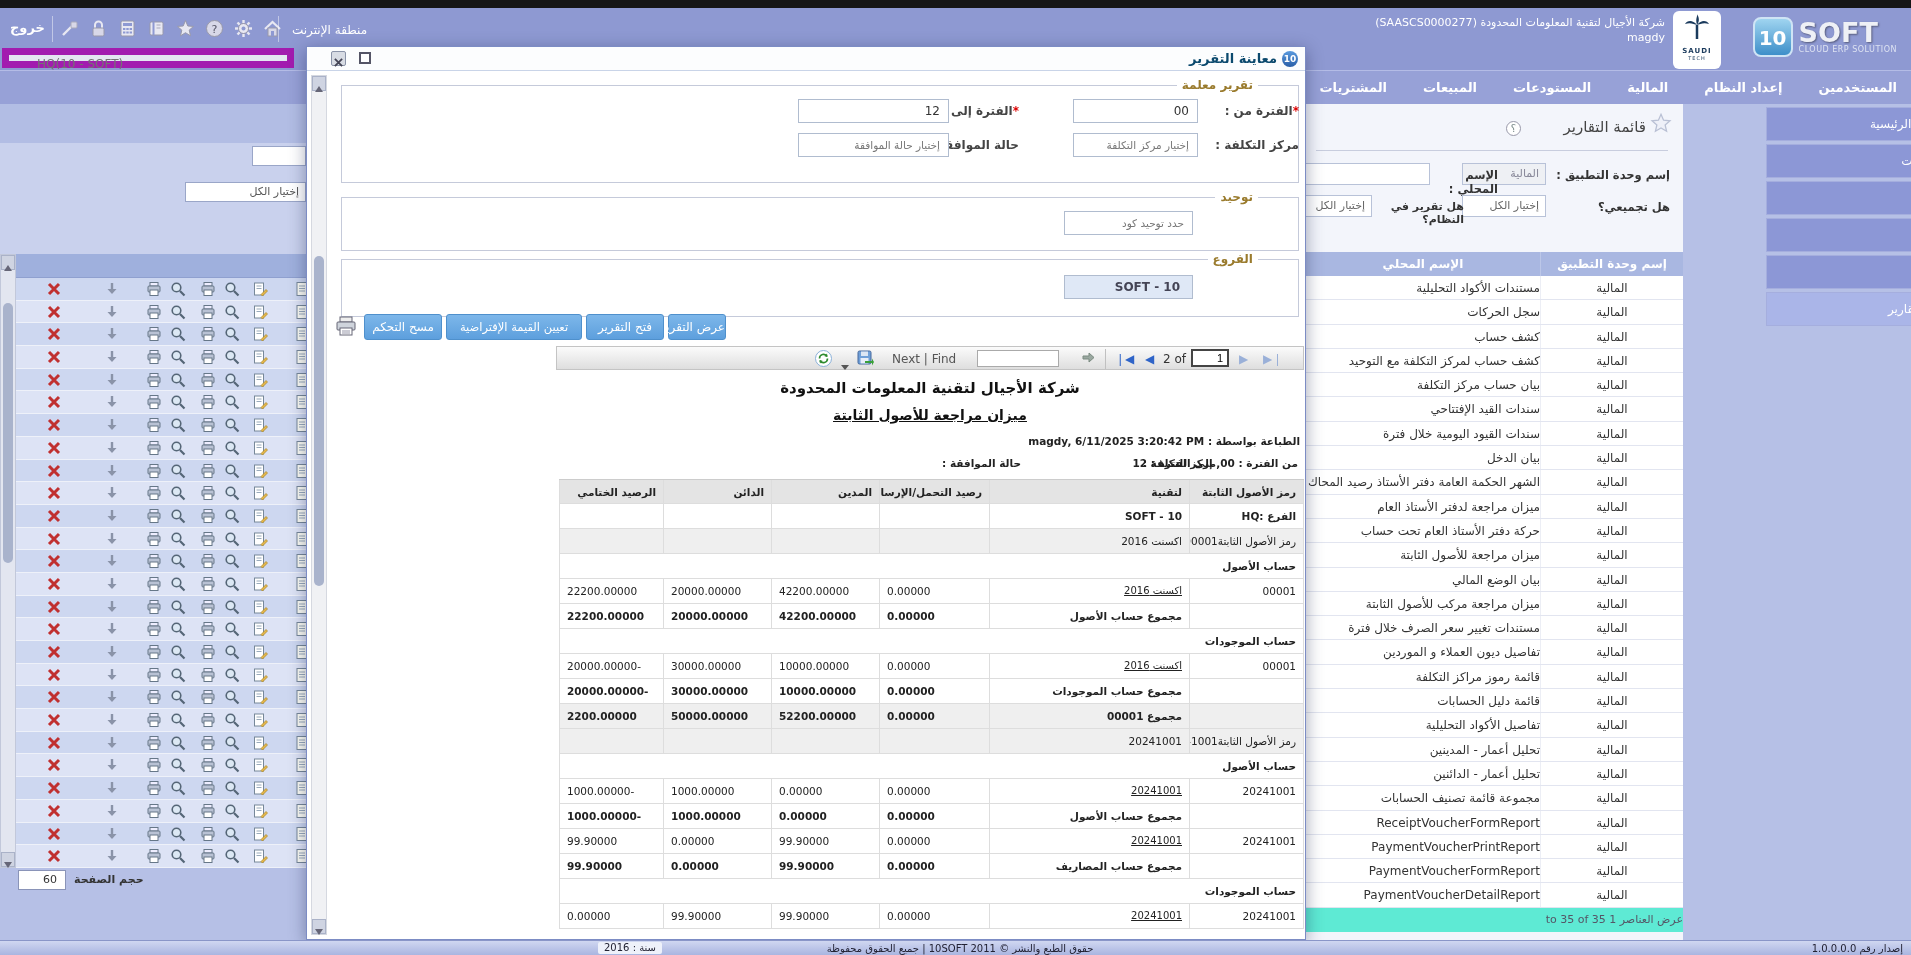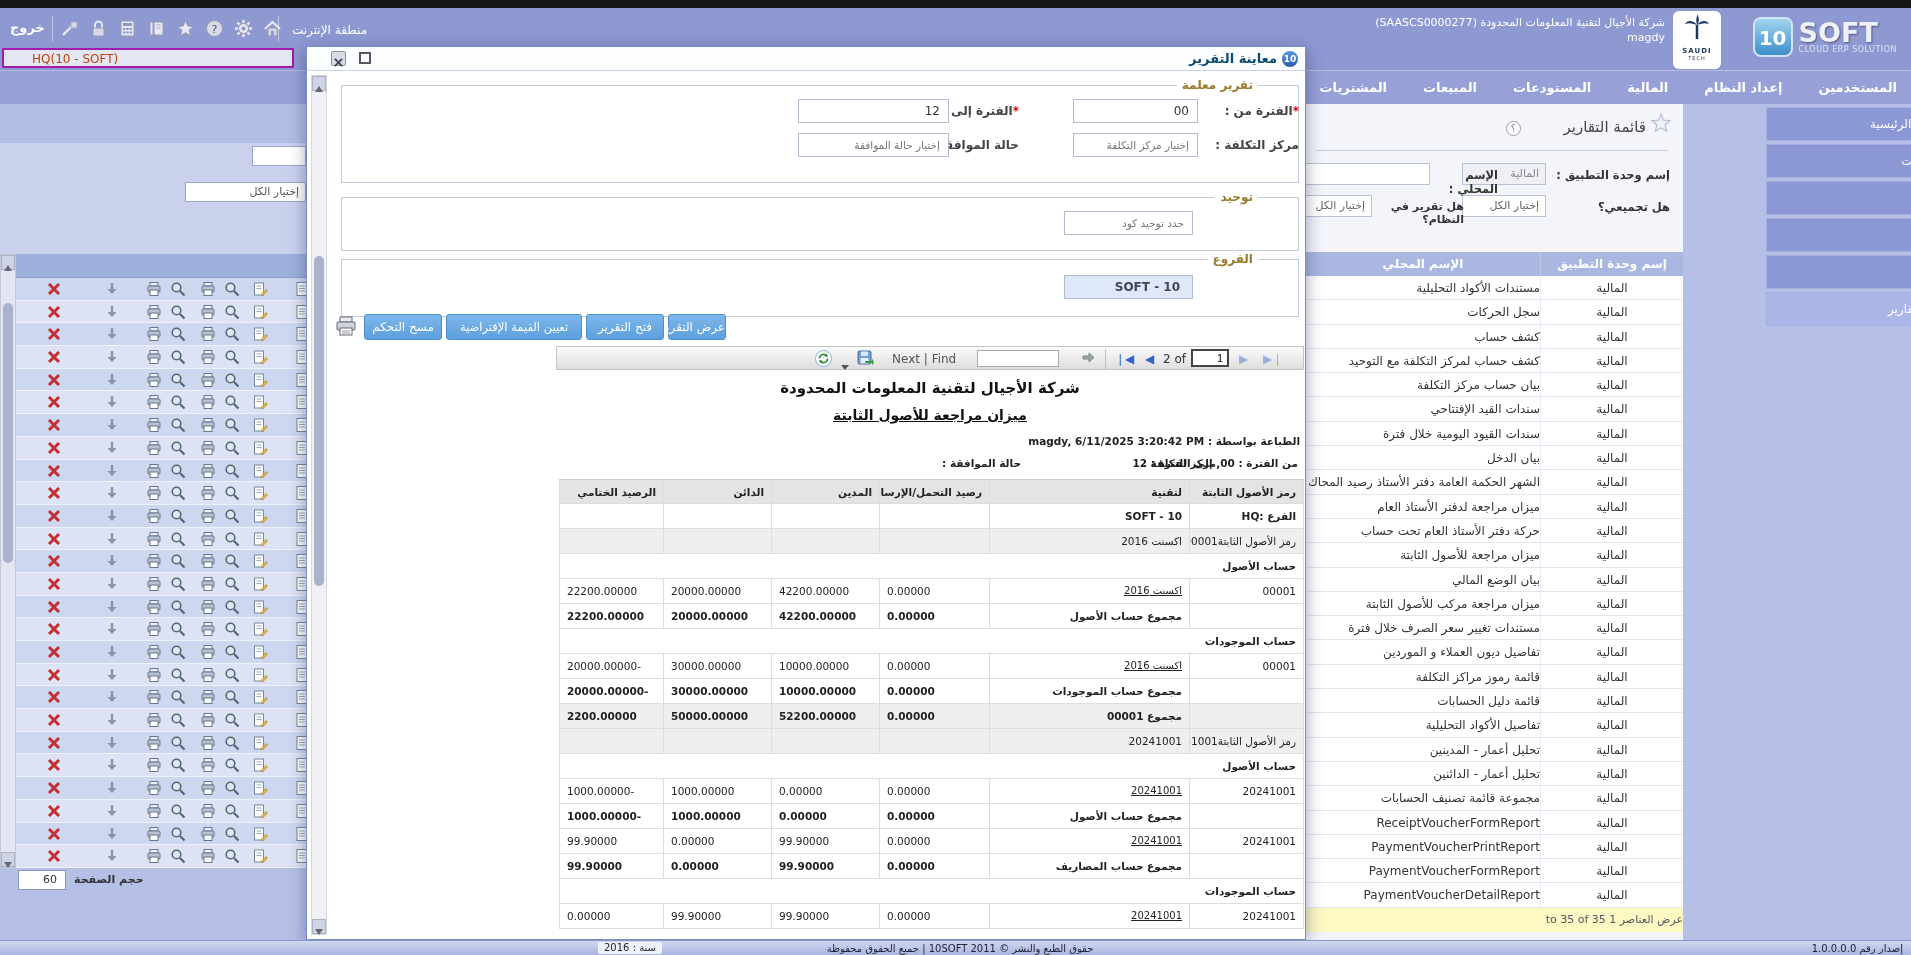--- a/index.html
+++ b/index.html
@@ -8,21 +8,21 @@
   .abs { position:absolute; }
 
   
   #topstrip { left:0; top:0; width:1911px; height:8px; background:#161616; }
   #header { left:0; top:8px; width:1911px; height:62px; background:#8e99d2; }
   .logout-btn { left:10px; top:12px; color:#fff; font-size:13px; font-weight:bold; cursor:pointer; }
   .hsep { top:8px; width:1px; height:26px; background:rgba(255,255,255,.45); }
   #hicons { left:60px; top:11px; display:flex; gap:10px; direction:ltr; }
   #hicons .hico { width:19px; height:19px; display:inline-block; }
   .zone-label { left:292px; top:15px; color:#fff; font-size:12px; }
-  .hq-box { left:2px; top:40px; width:292px; height:20px; background:#e3e7f1; border:2px solid #a21caf; color:#c2410c;
+  .hq-box { left:2px; top:40px; width:292px; height:20px; background:#e3e7f1; border:7px solid #a21caf; color:#737373;
             font-size:12px; line-height:18px; text-align:left; direction:ltr; padding-left:28px; }
   .company-block { right:246px; top:7px; text-align:right; color:#fff; font-size:11px; line-height:15px; }
   .saudi-box { right:190px; top:3px; width:48px; height:58px; background:#fff; border-radius:6px; text-align:center; padding-top:2px; }
   .saudi-box .s1 { font-size:7px; font-weight:bold; color:#1a3a5c; letter-spacing:1px; }
   .saudi-box .s2 { font-size:5px; color:#1a3a5c; letter-spacing:1px; }
   #logo10 { right:14px; top:9px; display:flex; direction:ltr; align-items:center; gap:6px; }
   .l10num { width:40px; height:40px; border-radius:8px; background:linear-gradient(#9fd4f0,#3e8fc9); border:2px solid #cfe4f5;
             color:#fff; font-weight:bold; font-size:20px; text-align:center; line-height:38px; }
   .l10name { font-size:27px; font-weight:bold; color:#eef0f6; text-shadow:1px 1px 2px #555a7a; font-family:"DejaVu Sans", sans-serif; line-height:24px; }
   .l10tag { font-size:8px; color:#dde2f2; letter-spacing:.5px; }
@@ -71,21 +71,21 @@
               text-align:right; padding-right:6px; padding-left:16px; line-height:20px; }
   .lp-combo.disabled { background:#eef0f4; color:#889; }
   .lp-input { position:absolute; height:22px; background:#fff; border:1px solid #b8c2d8; }
   #list-header { left:1306px; top:252px; width:377px; height:24px; background:#a9b7e1; color:#fff; font-weight:bold; font-size:12px; display:flex; direction:rtl; }
   #list-header .hc1 { width:143px; text-align:center; line-height:24px; border-left:1px solid #bcc7e8; }
   #list-header .hc2 { width:234px; text-align:center; line-height:24px; }
   #list-rows { left:1306px; top:276px; width:377px; }
   .list-row { display:flex; direction:rtl; height:24.3px; background:#fff; border-bottom:1px solid #e2e5f0; font-size:12px; color:#333; }
   .list-row .c-unit { width:143px; text-align:center; line-height:24px; border-left:1px solid #eceef5; }
   .list-row .c-lname { width:234px; text-align:right; padding-left:10px; line-height:24px; white-space:nowrap; overflow:hidden; }
-  #list-footer { left:1306px; top:908px; width:377px; height:24px; font-size:11px; color:#556; text-align:right; padding-left:14px; line-height:24px; background:#fef9c3; }
+  #list-footer { left:1306px; top:908px; width:377px; height:24px; font-size:11px; color:#556; text-align:right; padding-left:14px; line-height:24px; background:#5eead4; }
 
   
   #bottombar { left:0; top:940px; width:1911px; height:15px; background:linear-gradient(#d0d7f1,#a9b5e0); border-top:1px solid #8a96c8; font-size:10px; color:#223; }
   .bb-year { position:absolute; left:598px; top:1px; background:#eef1fa; border-radius:2px; padding:0 6px; line-height:12px; }
   .bb-copy { position:absolute; left:790px; top:1px; width:340px; text-align:center; line-height:13px; }
   .bb-ver  { position:absolute; right:8px; top:1px; line-height:13px; }
 
   
   #modal { left:306px; top:46px; width:1000px; height:894px; background:#fff; border:1px solid #7c8cc4; box-shadow:0 4px 16px rgba(20,30,70,.4); overflow:hidden; }
   #mtitlebar { position:absolute; left:0; top:0; width:100%; height:24px; background:#fcfdfe; border-bottom:1px solid #c9d4e8; }

